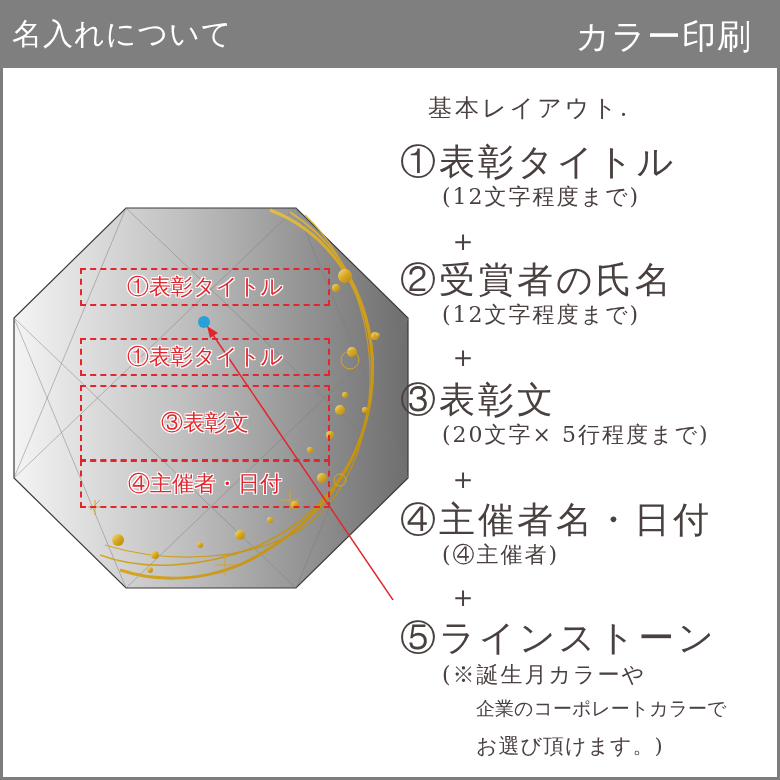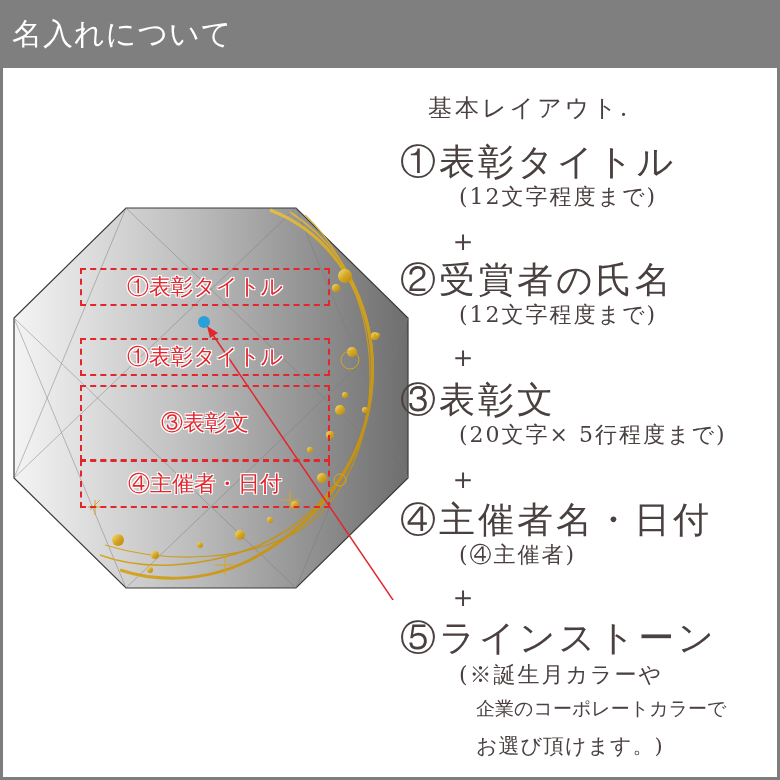--- a/index.html
+++ b/index.html
@@ -14,31 +14,32 @@
   .diagram { position: absolute; left: 0; top: 200px; width: 420px; height: 400px; }
   .diagram svg { position: absolute; left: 0; top: 0; }
 
   .zone { position: absolute; box-sizing: border-box; border: 2px dashed #e2262e; display: flex; align-items: center; justify-content: center;
           color: #e2262e; font-size: 22px; white-space: nowrap;
           text-shadow: -1px -1px 0 #fff, 1px -1px 0 #fff, -1px 1px 0 #fff, 1px 1px 0 #fff, 0 0 2px #fff; }
 
   .right { position: absolute; left: 400px; top: 88px; width: 375px; color: #4a4040; }
   .basic { position: absolute; left: 28px; top: 4px; font-size: 24px; letter-spacing: 3px; }
   .item-title { position: absolute; left: 0; font-size: 36px; letter-spacing: 3px; white-space: nowrap; }
-  .item-note { position: absolute; left: 42px; font-size: 22px; letter-spacing: 2px; white-space: nowrap; margin-left: 17px; }
+  .item-note { position: absolute; left: 42px; font-size: 22px; letter-spacing: 2px; white-space: nowrap; }
   .plus { position: absolute; left: 48px; font-size: 30px; font-weight: 300; line-height: 30px; }
   .note-cont { position: absolute; font-size: 21px; letter-spacing: 1px; white-space: nowrap; }
 </style>
 </head>
 <body>
 
 <div class="frame"></div>
 
 <div class="header">
   <div class="header-title">名入れについて</div>
+  <div class="header-sub">カラー印刷</div>
 </div>
 
 <div class="diagram">
   <svg width="420" height="400" viewBox="0 200 420 400">
     <defs>
       <linearGradient id="plate" x1="0" y1="0" x2="1" y2="0">
         <stop offset="0" stop-color="#f4f4f4"></stop>
         <stop offset="0.45" stop-color="#bdbdbd"></stop>
         <stop offset="1" stop-color="#6e6e6e"></stop>
       </linearGradient>

